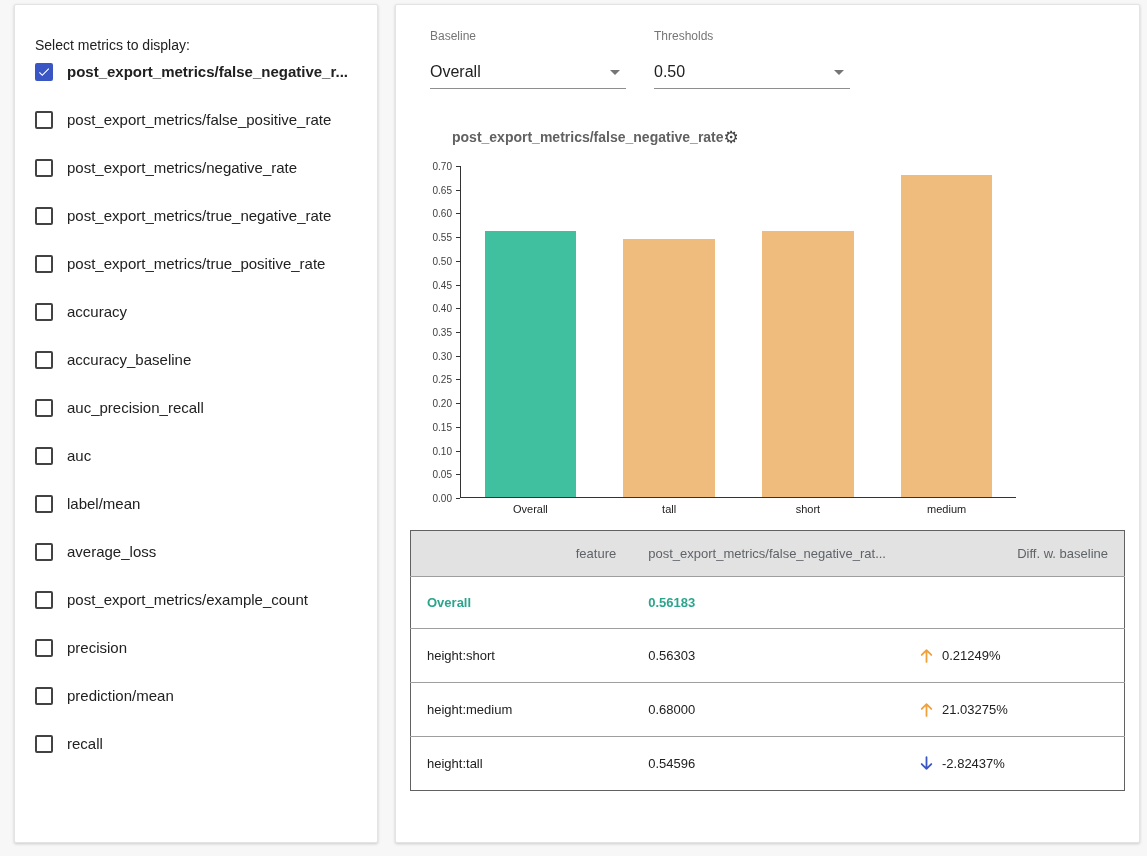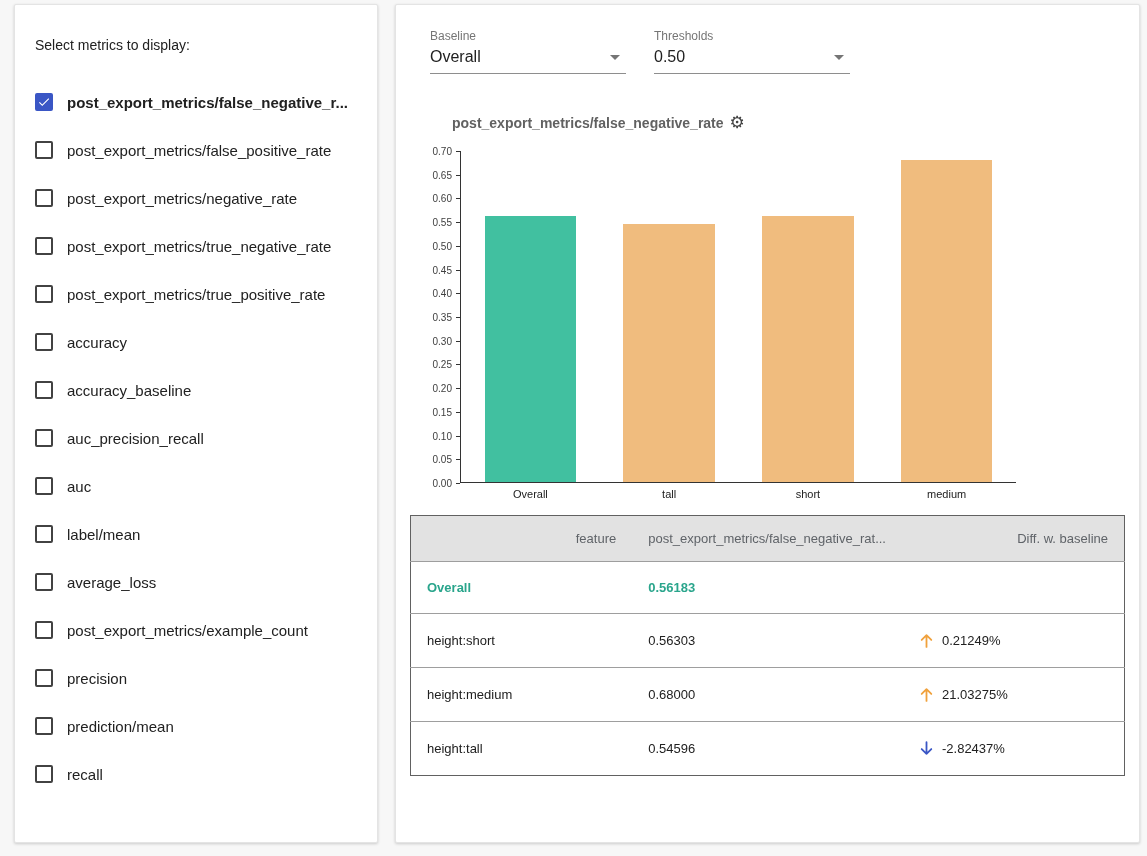--- a/index.html
+++ b/index.html
@@ -22,21 +22,21 @@
     border-radius: 2px;
     height: 839px;
     overflow: hidden;
   }
 
   
   .left-panel { width: 364px; padding: 32px 20px 20px 20px; flex: none; }
   .panel-title { font-size: 14px; color: #212121; margin-bottom: 10px; }
   .metric-item {
     display: flex;
-    align-items: flex-end;
+    align-items: flex-start;
     height: 48px;
     cursor: pointer;
   }
   .checkbox {
     width: 18px; height: 18px;
     border: 2px solid #424242;
     border-radius: 2px;
     flex: none;
     margin-right: 14px;
     display: flex; align-items: center; justify-content: center;
@@ -50,38 +50,38 @@
     white-space: nowrap;
     overflow: hidden;
   }
   .metric-item.checked .metric-label { font-weight: 700; }
 
   
   .right-panel { width: 745px; padding: 24px 14px 14px 14px; flex: none; }
 
   .controls-row { display: flex; gap: 28px; margin-left: 20px; }
   .dropdown { width: 196px; cursor: pointer; }
-  .dropdown-label { font-size: 12px; color: #757575; margin-bottom: 3px; }
+  .dropdown-label { font-size: 12px; color: #757575; margin-bottom: 18px; }
   .dropdown-value-row {
     display: flex; align-items: center; justify-content: space-between;
     border-bottom: 1px solid #8e8e8e;
     padding: 2px 2px 7px 0;
   }
   .dropdown-value { font-size: 16px; color: #212121; }
   .dd-arrow {
     width: 0; height: 0;
     border-left: 5px solid transparent;
     border-right: 5px solid transparent;
     border-top: 5px solid #757575;
     margin-right: 4px;
   }
 
   .chart-header {
     margin: 40px 0 0 42px;
-    display: flex; align-items: center; gap: 6px;
+    display: flex; gap: 0;
   }
   .chart-title { font-size: 14px; font-weight: 700; color: #616161; }
   .gear { font-size: 17px; color: #424242; cursor: pointer; line-height: 1; }
 
   
   .chart { display: flex; margin: 20px 0 0 14px; }
   .y-axis { position: relative; width: 36px; height: 332px; flex: none; }
   .ytick {
     position: absolute; right: 0; width: 100%; height: 0;
   }

